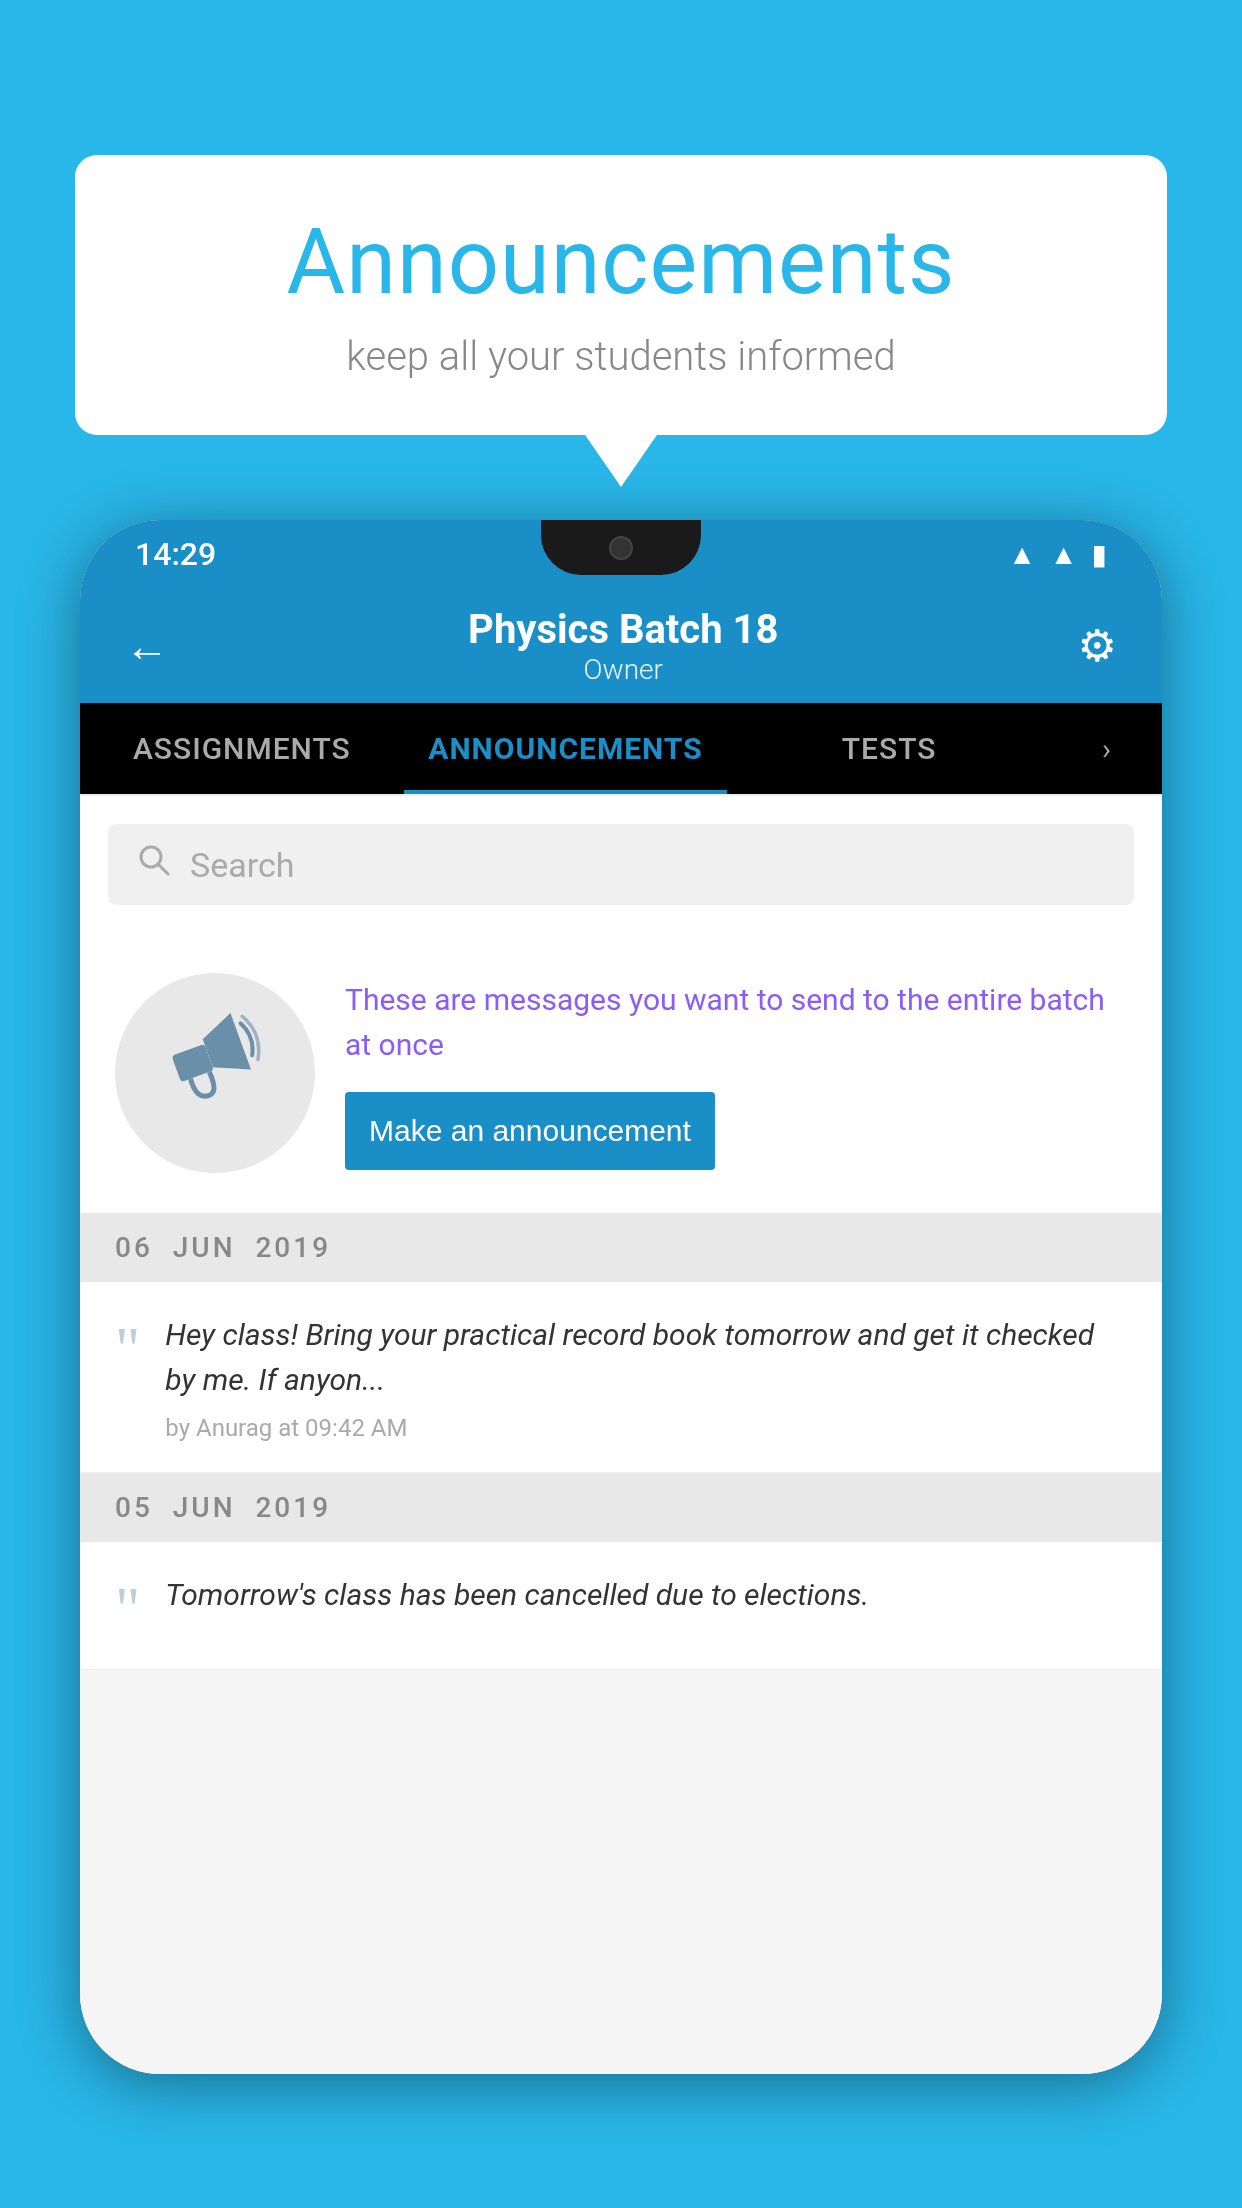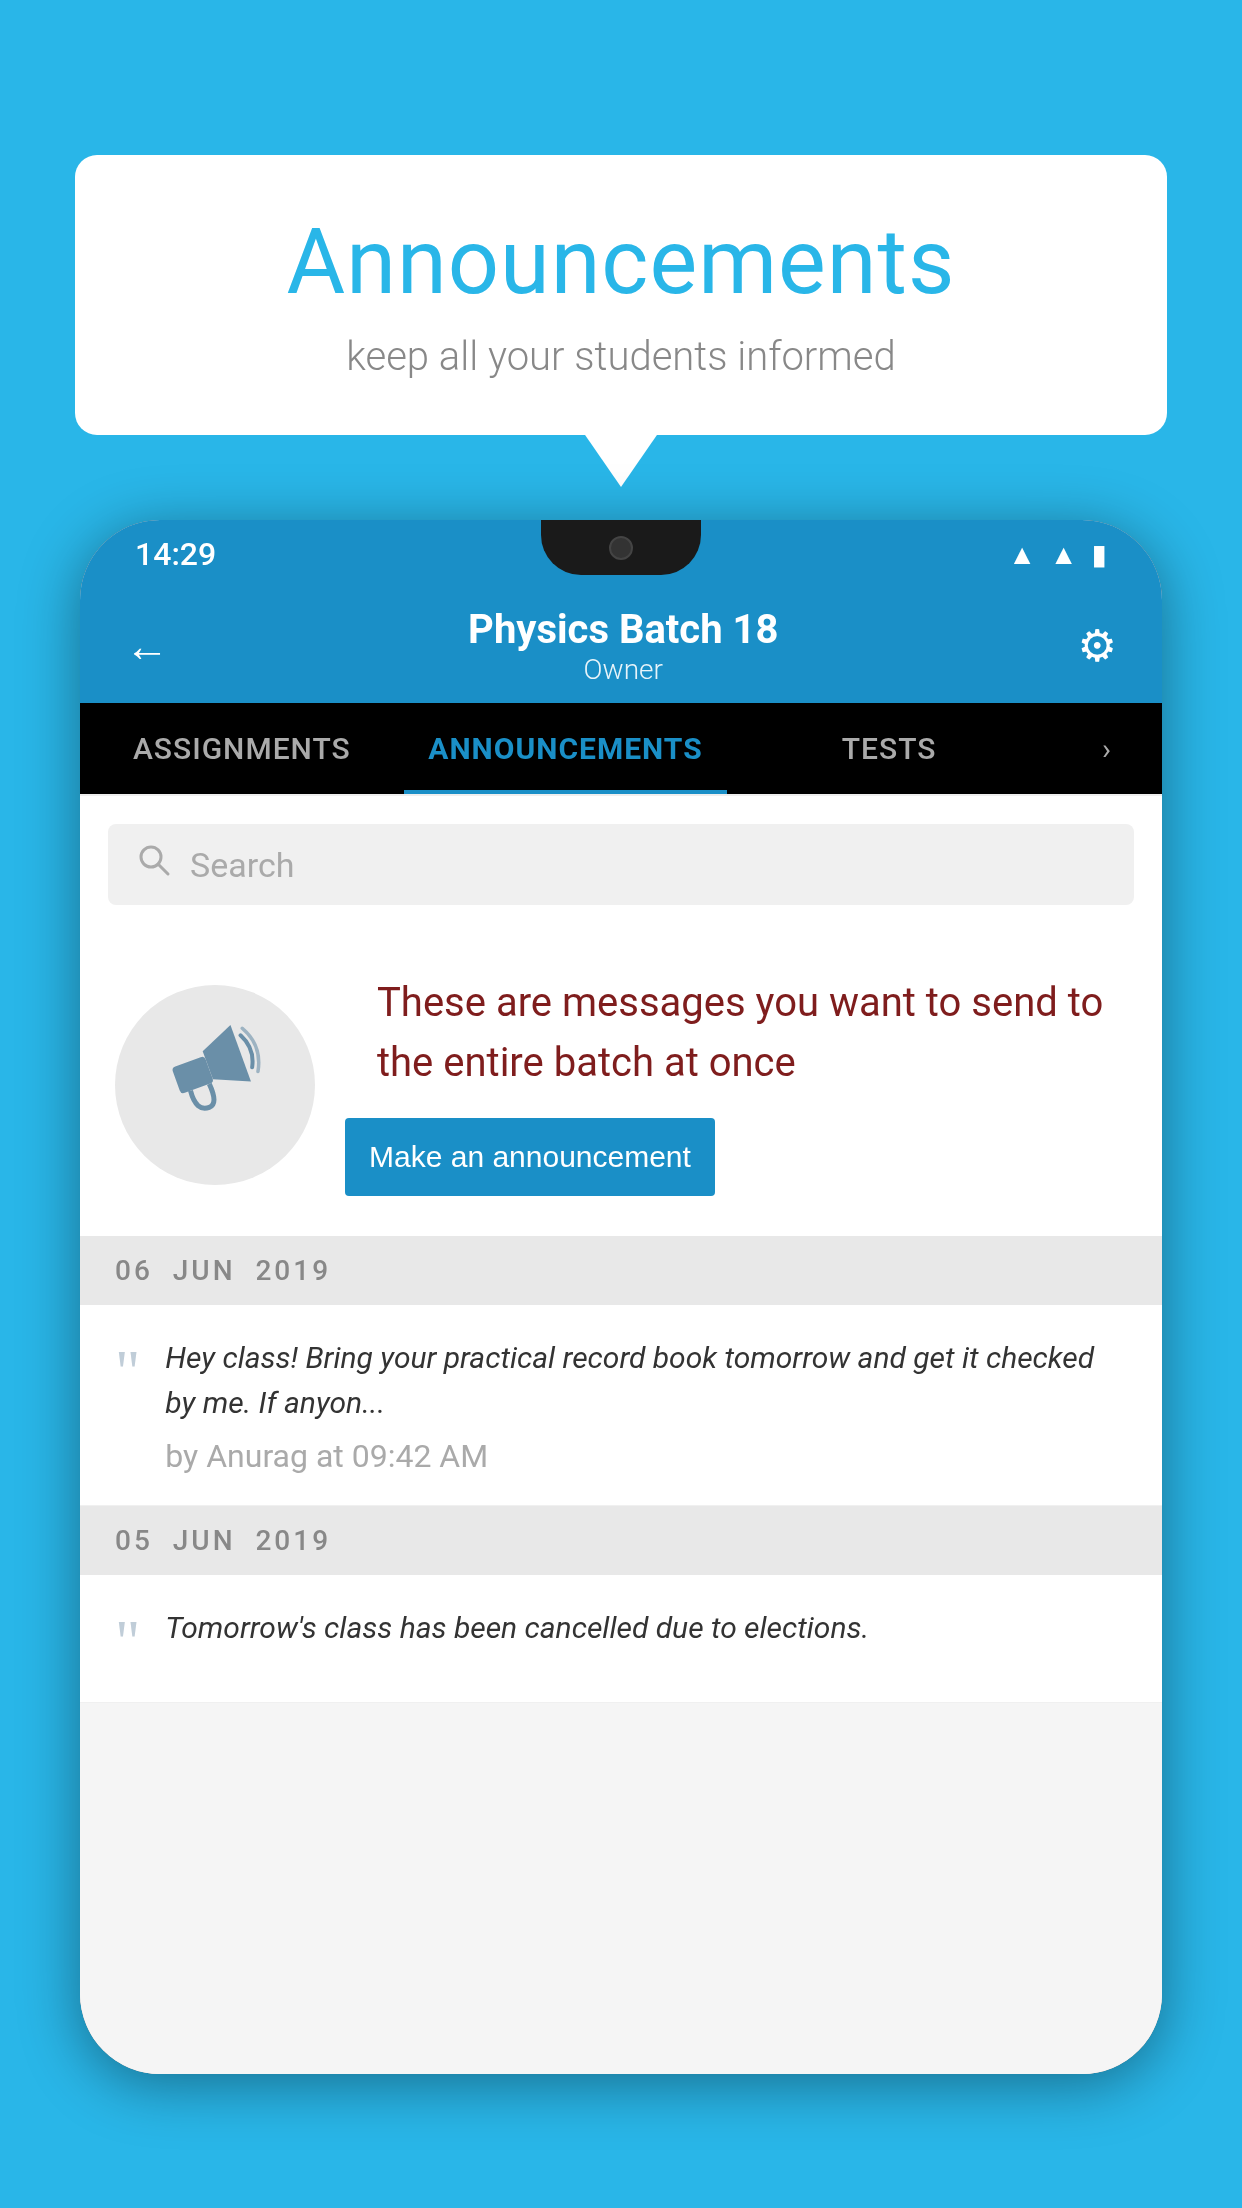--- a/index.html
+++ b/index.html
@@ -272,25 +272,24 @@
       color: #6a8fa8;
       transform: rotate(-20deg);
       display: inline-block;
     }
 
     .promo-content {
       flex: 1;
     }
 
     .promo-text {
-      color: #7f1d1d;
-      font-size: 40px;
+      color: #8b5cf6;
+      font-size: 30px;
       line-height: 1.5;
       margin-bottom: 25px;
-      margin-left: 32px;
     }
 
     .make-announcement-btn {
       background: #1a8fc7;
       color: white;
       border: none;
       border-radius: 4px;
       padding: 22px 24px;
       font-size: 30px;
       font-weight: 500;
@@ -337,21 +336,21 @@
     .announcement-text {
       color: #333;
       font-size: 30px;
       font-style: italic;
       line-height: 1.5;
       margin-bottom: 12px;
     }
 
     .announcement-meta {
       color: #aaa;
-      font-size: 32px;
+      font-size: 24px;
     }
 
     .phone-screen {
       background: white;
       border-radius: 65px;
       overflow: hidden;
       height: 100%;
       display: flex;
       flex-direction: column;
     }

